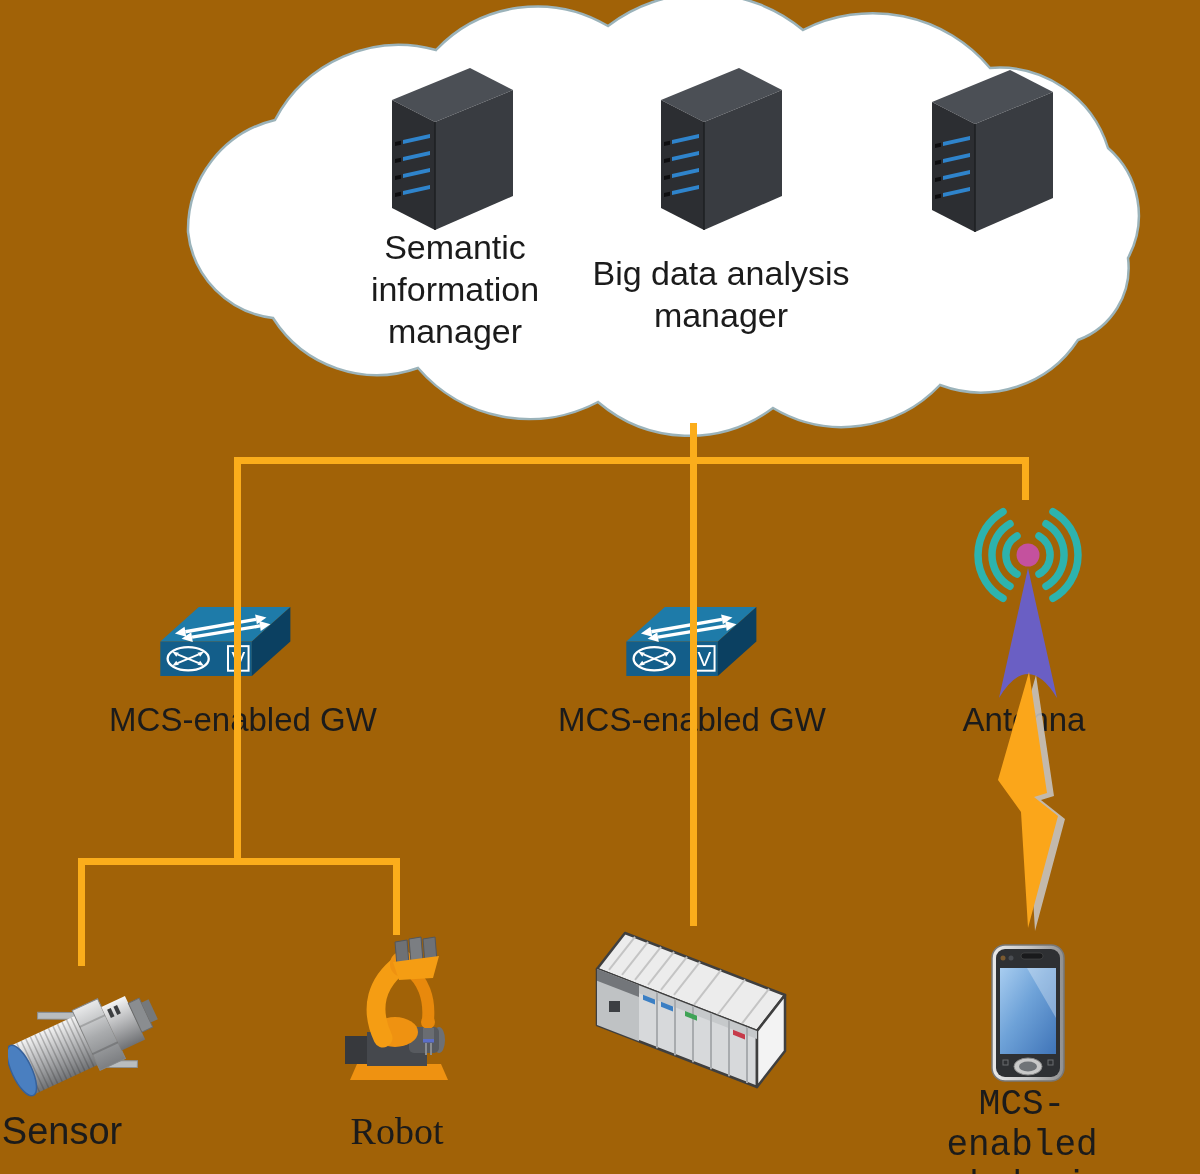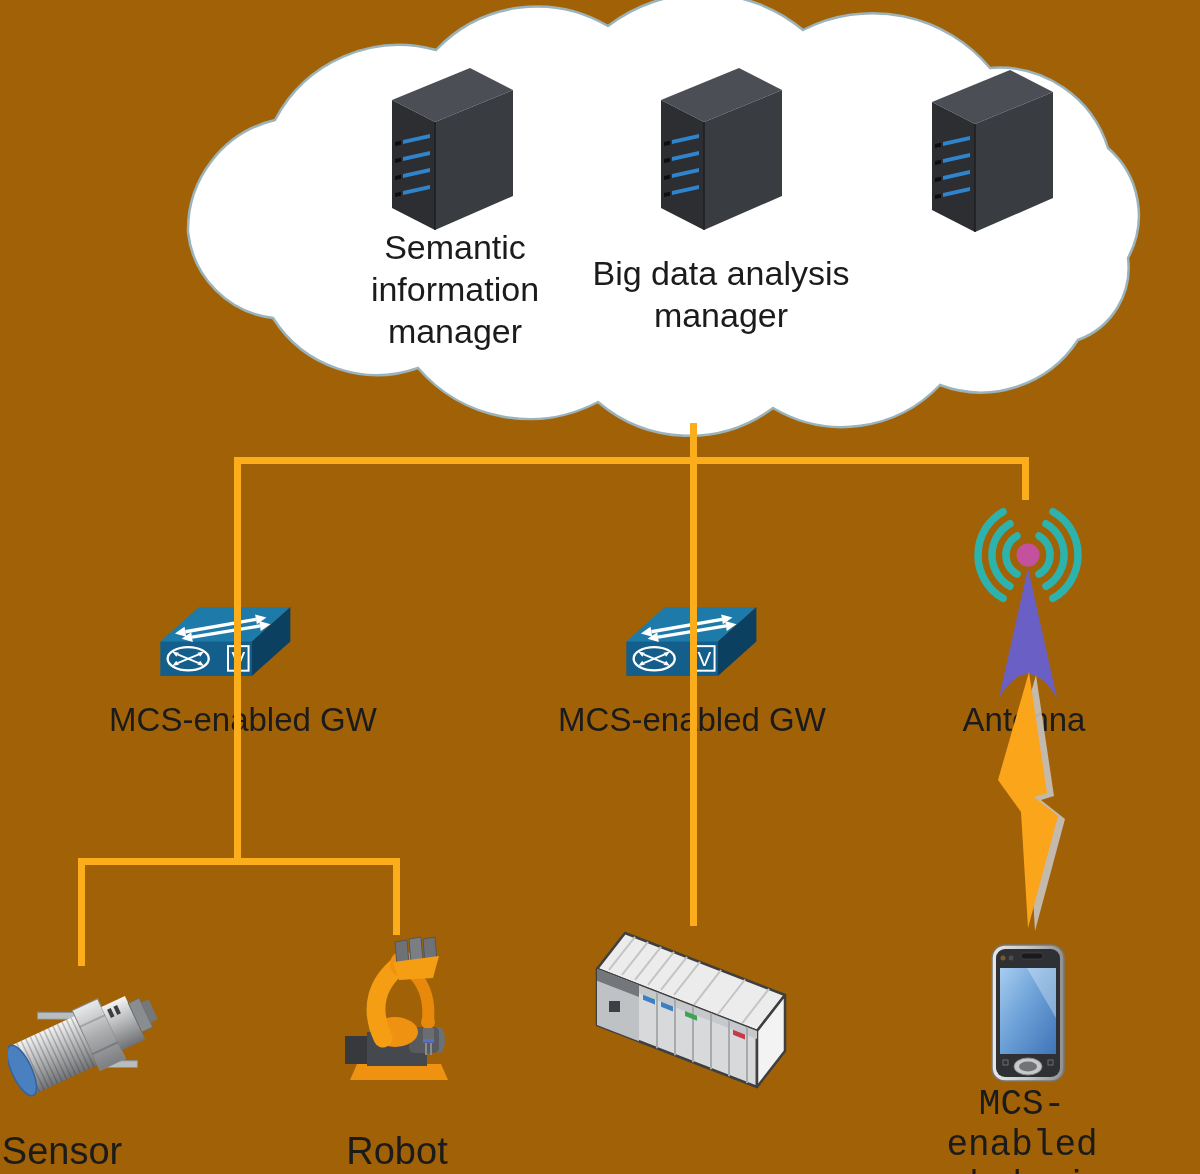--- a/index.html
+++ b/index.html
@@ -3,21 +3,21 @@
 <meta charset="utf-8">
 <style>
   html,body{margin:0;padding:0;background:#ffffff;}
   #canvas{position:relative;width:1200px;height:1174px;background:#a16207;overflow:hidden;
           font-family:"Liberation Sans", sans-serif;color:#1b1b1b;}
   .link{position:absolute;background:#FBAD1B;z-index:30;}
   .node-label{position:absolute;z-index:12;text-align:center;transform:translateX(-50%);
               color:#1b1b1b;white-space:normal;}
   .cloud-label{font-size:34px;line-height:42px;}
   .mid-label{font-size:33px;line-height:40px;white-space:nowrap;}
-  .bottom-label{font-size:38px;line-height:42px;white-space:nowrap;margin-top:20px;}
+  .bottom-label{font-size:38px;line-height:42px;white-space:nowrap;}
   .phone-label{font-size:36px;line-height:41px;font-family:Liberation Mono, monospace;}
   .icon{position:absolute;z-index:20;}
   .cloud{position:absolute;z-index:1;}
   .bolt{position:absolute;z-index:35;}
 </style>
 </head>
 <body>
 
 <div id="canvas">
 
@@ -275,16 +275,16 @@
     <rect x="30" y="9" width="22" height="6" rx="3" fill="#191a1c" stroke="#555" stroke-width="0.5"></rect>
     <rect x="9" y="24" width="56" height="86" fill="url(#gscreen)"></rect>
     <polygon points="36,24 65,24 65,74" fill="#ffffff" opacity="0.3"></polygon>
     <rect x="12" y="116" width="5" height="5" fill="none" stroke="#6a6d70" stroke-width="1"></rect>
     <rect x="57" y="116" width="5" height="5" fill="none" stroke="#6a6d70" stroke-width="1"></rect>
     <ellipse cx="37" cy="122.5" rx="14" ry="8.5" fill="#c9c9c9" stroke="#8a8a8a" stroke-width="1"></ellipse>
     <ellipse cx="37" cy="122.5" rx="9" ry="5" fill="#707478"></ellipse>
   </svg>
 
   <div class="node-label bottom-label" style="left:62px;top:1110px;">Sensor</div>
-  <div class="node-label bottom-label" style="left:397px;top:1110px;">Robot</div>
+  <div class="node-label bottom-label" style="left:397px;top:1110px;font-family:Liberation Serif, serif;">Robot</div>
   <div class="node-label phone-label" style="left:1022px;top:1084px;width:235px;">MCS-enabled end device</div>
 
 </div>
 
 </body></html>

